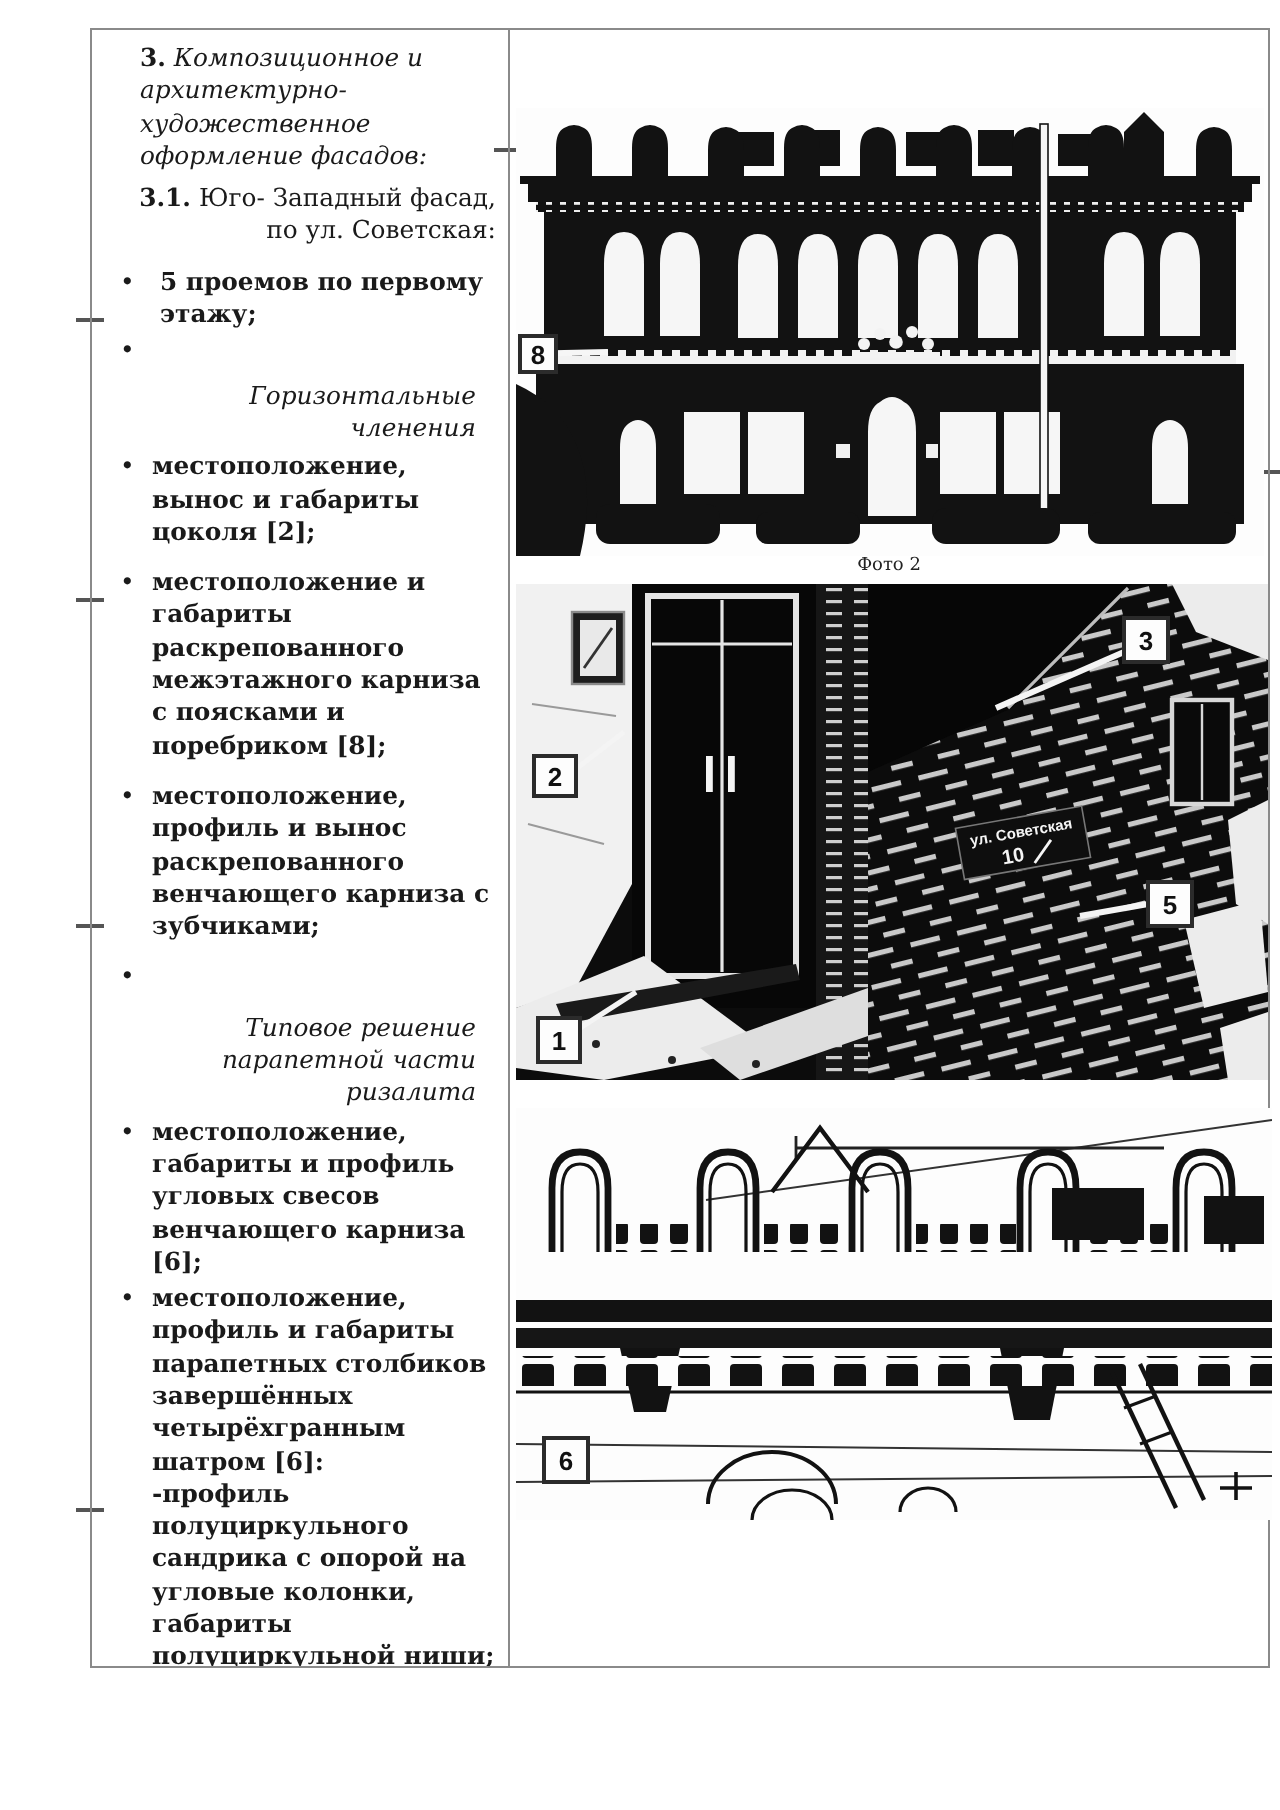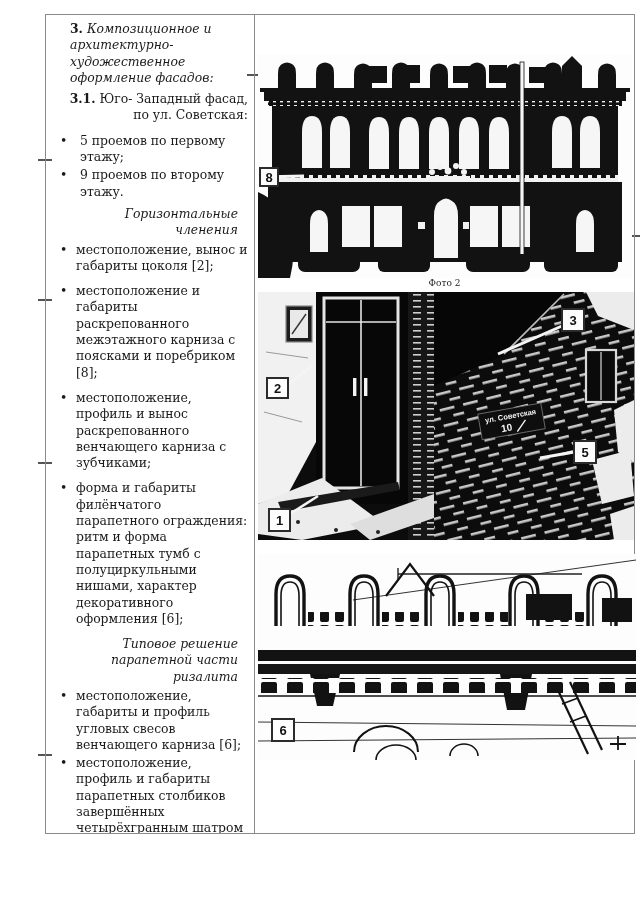--- a/index.html
+++ b/index.html
@@ -14,21 +14,21 @@
             padding:6px 6px 0 10px;box-sizing:border-box;
             font-size:12.4px;line-height:16.3px;}
   .sec-head{margin:0 0 5px 14px;}
   .sec-num{font-weight:bold;}
   .sec-title{font-style:italic;}
   .sub-head{margin:0 0 9px 0;text-align:right;}
   .sub-num{font-weight:bold;}
   .bullet{display:flex;margin:0 0 2px 0;}
   .bullet.sp{margin-bottom:9px;}
   .bm{width:16px;flex:0 0 16px;padding-left:4px;}
-  .bt{flex:1;white-space:pre-line;}
+  .bt{flex:1;white-space:pre-line;font-weight:bold;}
   .grp-head{font-style:italic;text-align:right;margin:4px 10px 3px 6px;}
 
   
   .col-photos{position:absolute;left:209px;top:0;width:379px;height:100%;}
   .photo{position:absolute;overflow:hidden;}
   .photo svg{display:block;}
   .caption{position:absolute;left:0;top:263px;width:379px;text-align:center;
            font-size:9px;color:#222;}
   .ph-label{position:absolute;background:#fdfdfd;border:2px solid #2b2b2b;
             display:flex;align-items:center;justify-content:center;
@@ -61,40 +61,38 @@
         <span class="sub-num">3.1.</span>
         <span>Юго- Западный фасад, по ул. Советская:</span>
       </div>
 
       <div class="bullet">
         <span class="bm">•</span>
         <span class="bt" style="padding-left:4px">5 проемов по первому этажу;</span>
       </div>
       <div class="bullet" style="margin-bottom:6px">
         <span class="bm">•</span>
-        <span class="bt" style="padding-left:4px">9 проемов по второму этажу.</span>
       </div>
 
       <div class="grp-head">Горизонтальные членения</div>
 
       <div class="bullet sp">
         <span class="bm">•</span>
         <span class="bt">местоположение, вынос и габариты цоколя [2];</span>
       </div>
       <div class="bullet sp">
         <span class="bm">•</span>
         <span class="bt">местоположение и габариты раскрепованного межэтажного карниза с поясками и поребриком  [8];</span>
       </div>
       <div class="bullet sp">
         <span class="bm">•</span>
         <span class="bt">местоположение, профиль и вынос раскрепованного венчающего карниза с зубчиками;</span>
       </div>
       <div class="bullet sp">
         <span class="bm">•</span>
-        <span class="bt">форма и габариты филёнчатого парапетного ограждения: ритм и форма парапетных тумб с полуциркульными нишами, характер декоративного оформления [6];</span>
       </div>
 
       <div class="grp-head">Типовое решение парапетной части ризалита</div>
 
       <div class="bullet">
         <span class="bm">•</span>
         <span class="bt">местоположение, габариты и профиль угловых свесов венчающего карниза [6];</span>
       </div>
       <div class="bullet">
         <span class="bm">•</span>

